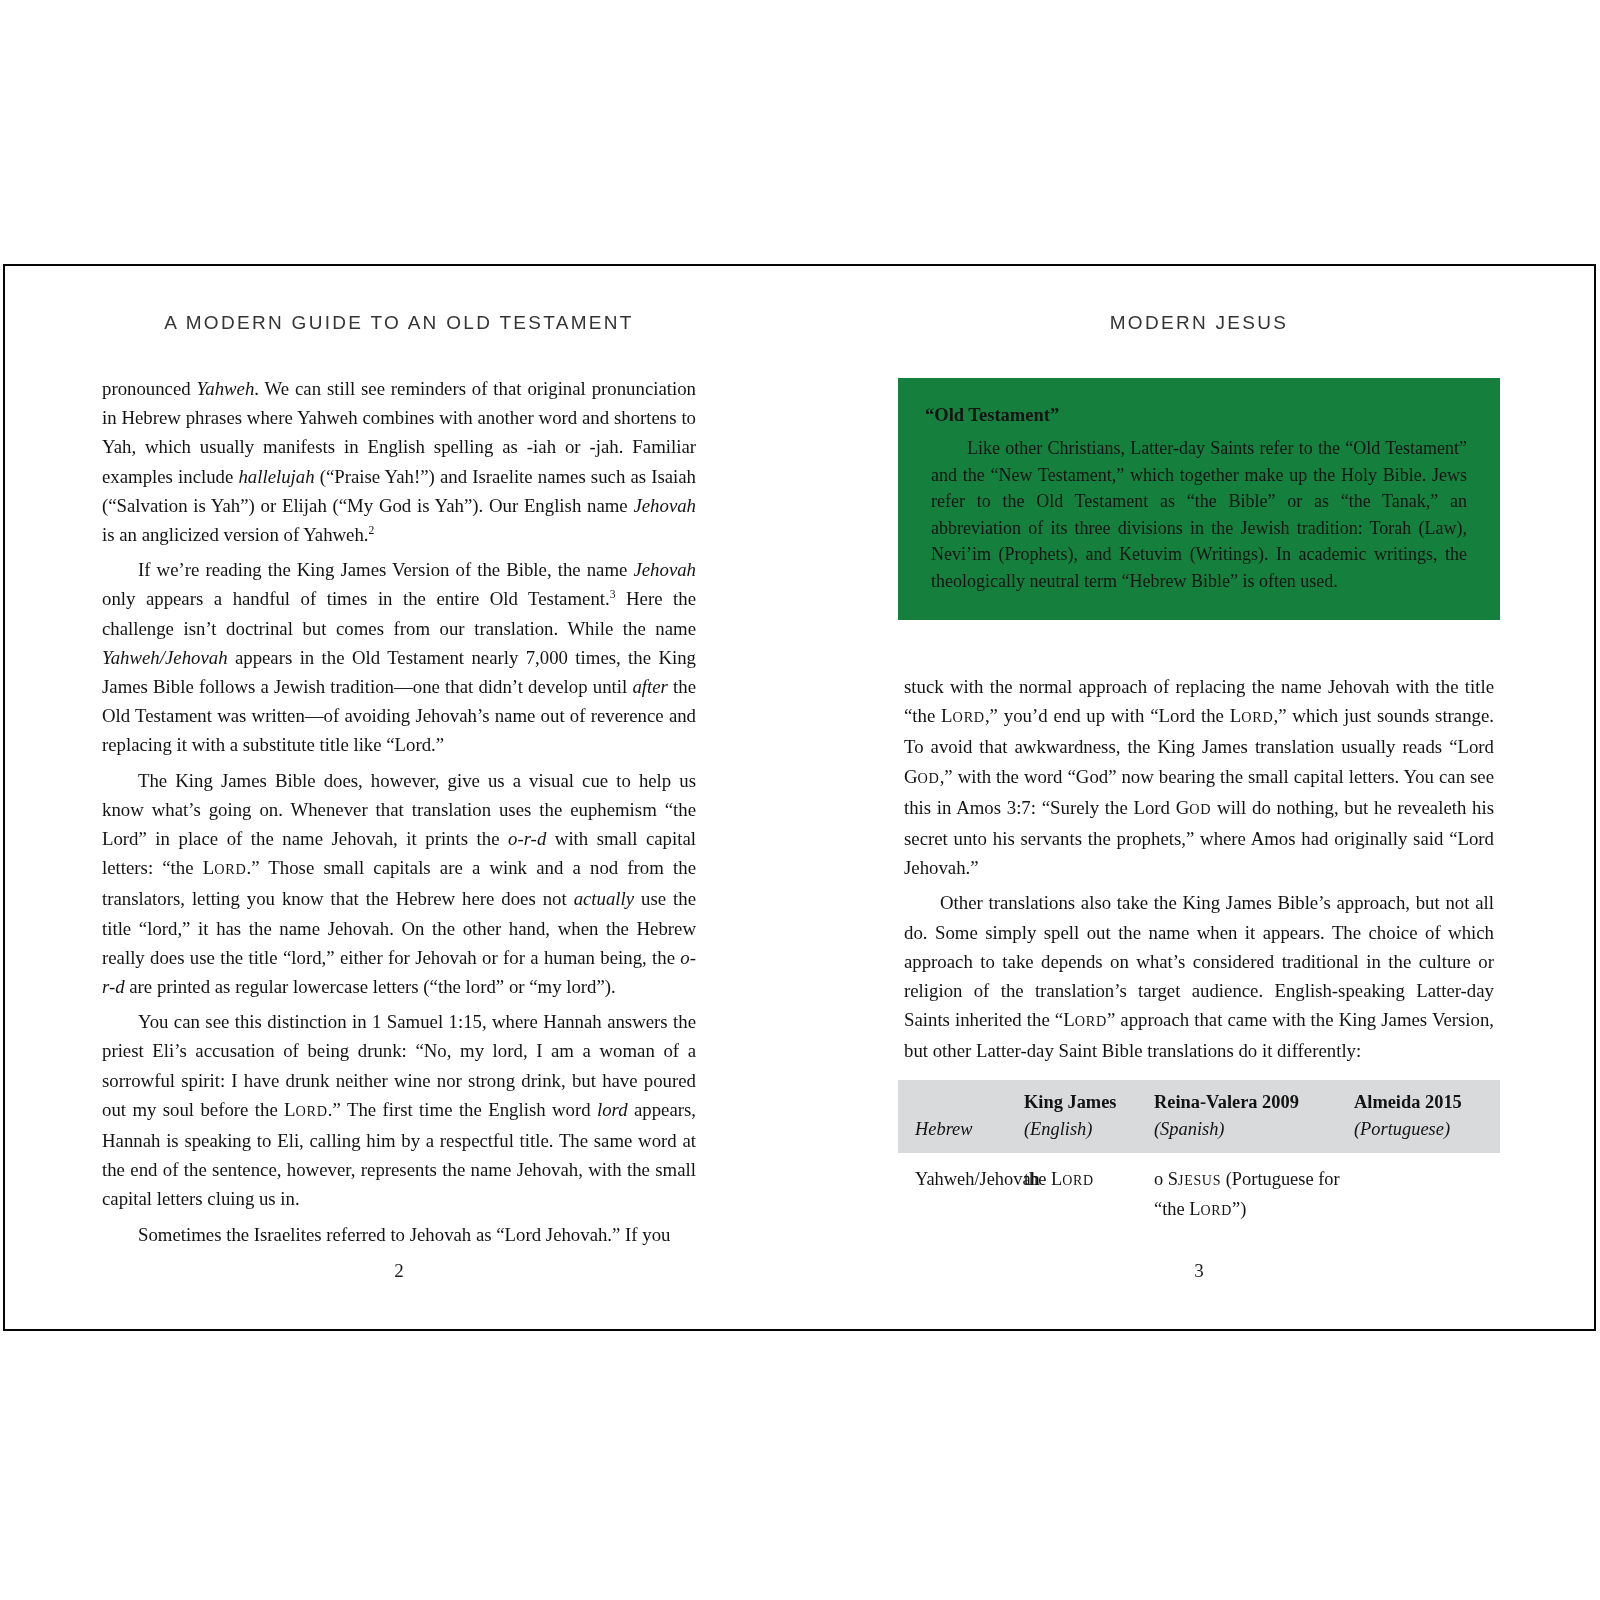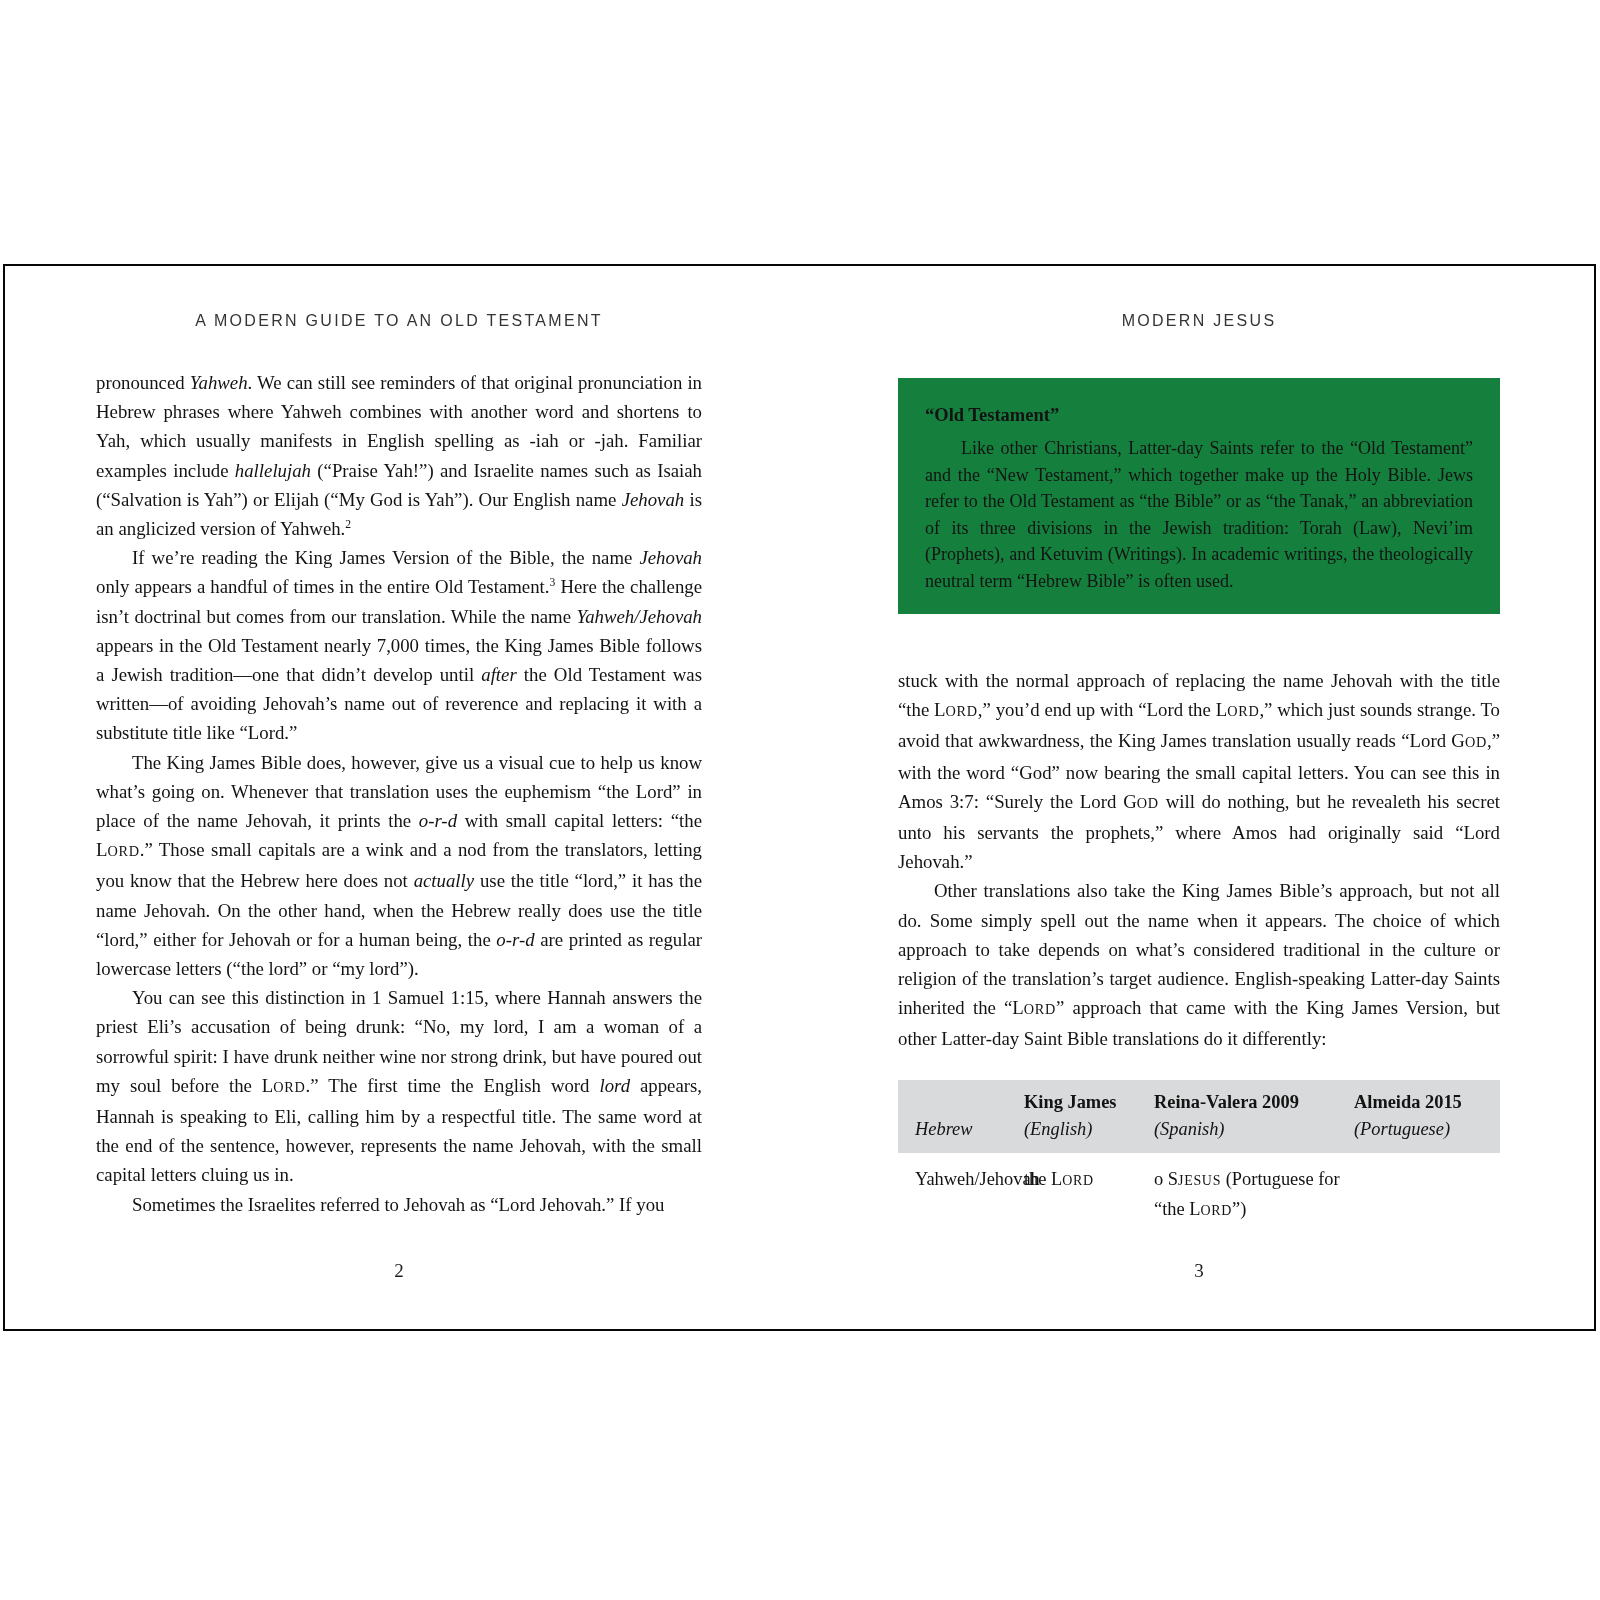--- a/index.html
+++ b/index.html
@@ -6,31 +6,31 @@
   body{
     width:1600px;height:1600px;position:relative;background:#ffffff;
     font-family:"Liberation Serif", serif;color:#131313;overflow:hidden;
   }
   .frame{
     position:absolute;left:3px;top:264px;width:1589px;height:1063px;
     border:2px solid #060606;background:#ffffff;
   }
   .rh{
     position:absolute;text-align:center;
-    font-family:"Liberation Sans", sans-serif;font-size:16px;font-weight:400;
+    font-family:"Liberation Sans", sans-serif;font-size:19px;font-weight:400;
     letter-spacing:2.3px;color:#343434;white-space:nowrap;
   }
   #rh-left{left:96px;top:312px;width:606px;}
   #rh-right{left:898px;top:312px;width:602px;}
   .bodytext{
     position:absolute;font-size:18.8px;line-height:29.2px;text-align:justify;color:#131313;
   }
   #body-left{left:96px;top:368px;width:606px;}
   #body-right{left:898px;top:666px;width:602px;}
-  .para{margin:0;}
+  .para{margin:6px;}
   .para.ind{text-indent:36px;}
   .s-r{font-style:normal;}
   .s-i{font-style:italic;}
   .s-b{font-weight:bold;}
   .s-sc{font-size:0.76em;letter-spacing:0.05em;}
   .s-sup{vertical-align:super;font-size:0.62em;line-height:0;}
   .sidebar{
     position:absolute;left:898px;top:378px;width:602px;box-sizing:border-box;
     background:#15803d;padding:24px 27px 20px 27px;
     font-size:18px;line-height:26.5px;text-align:justify;

